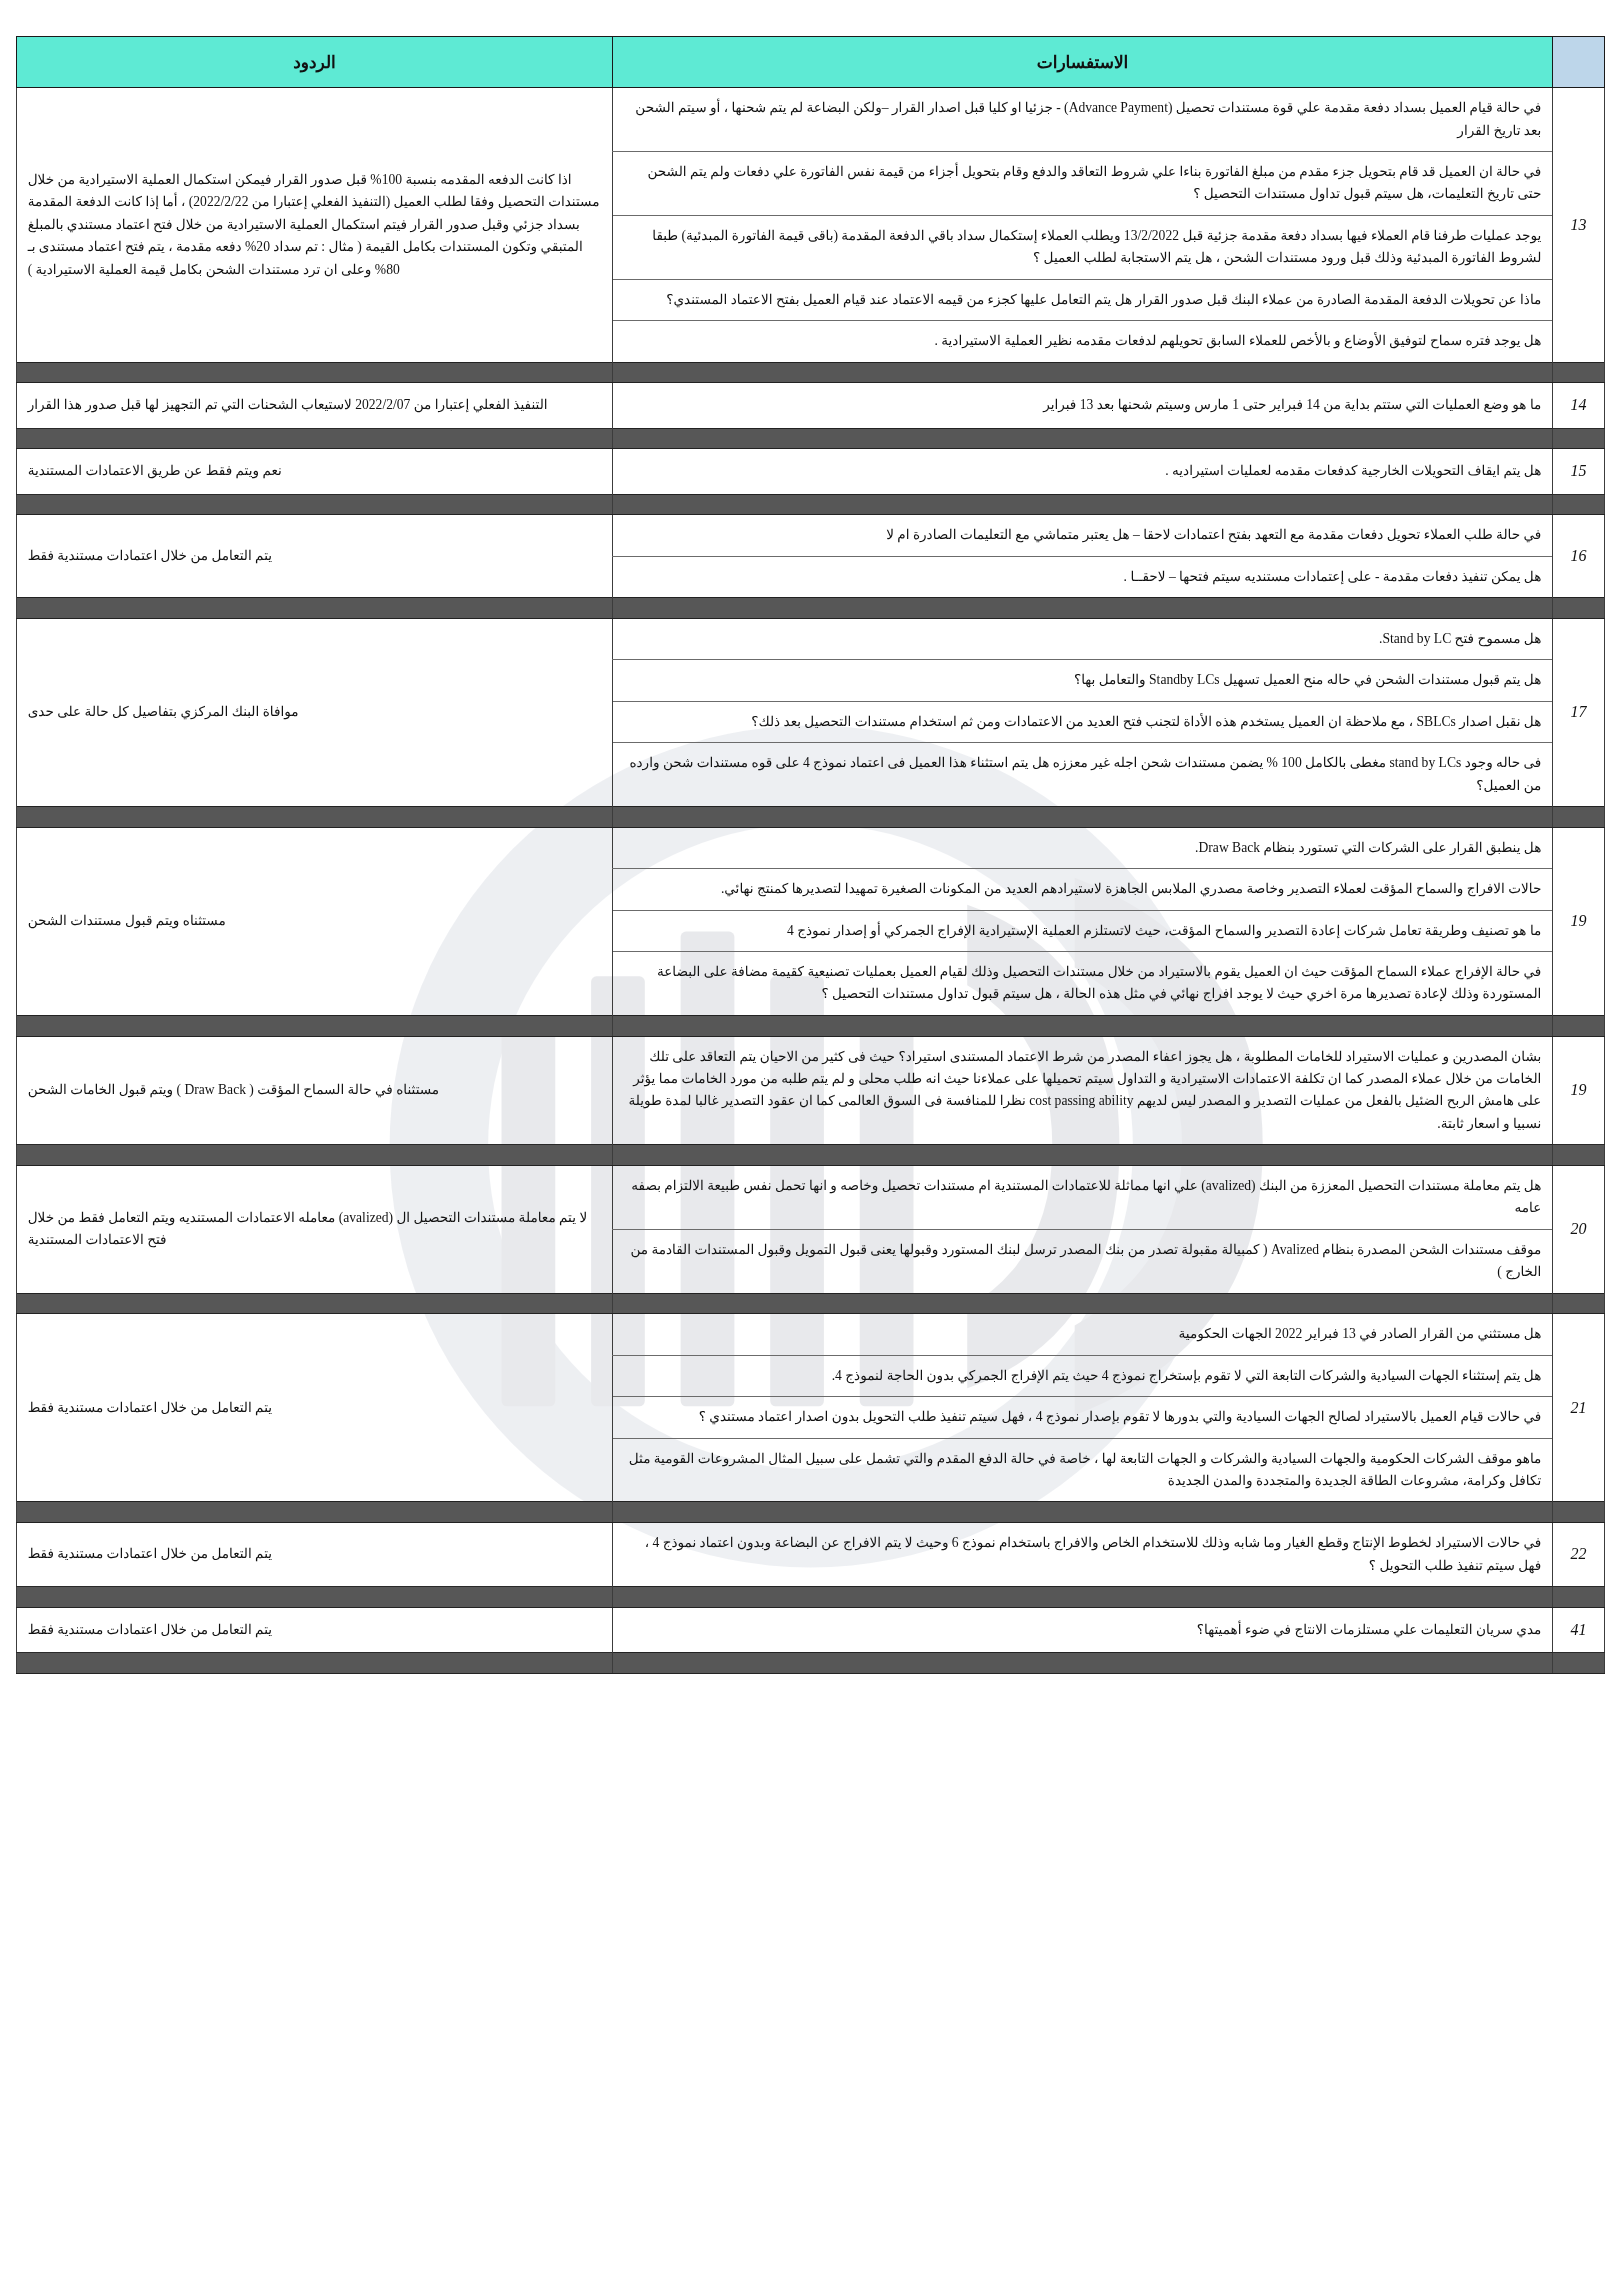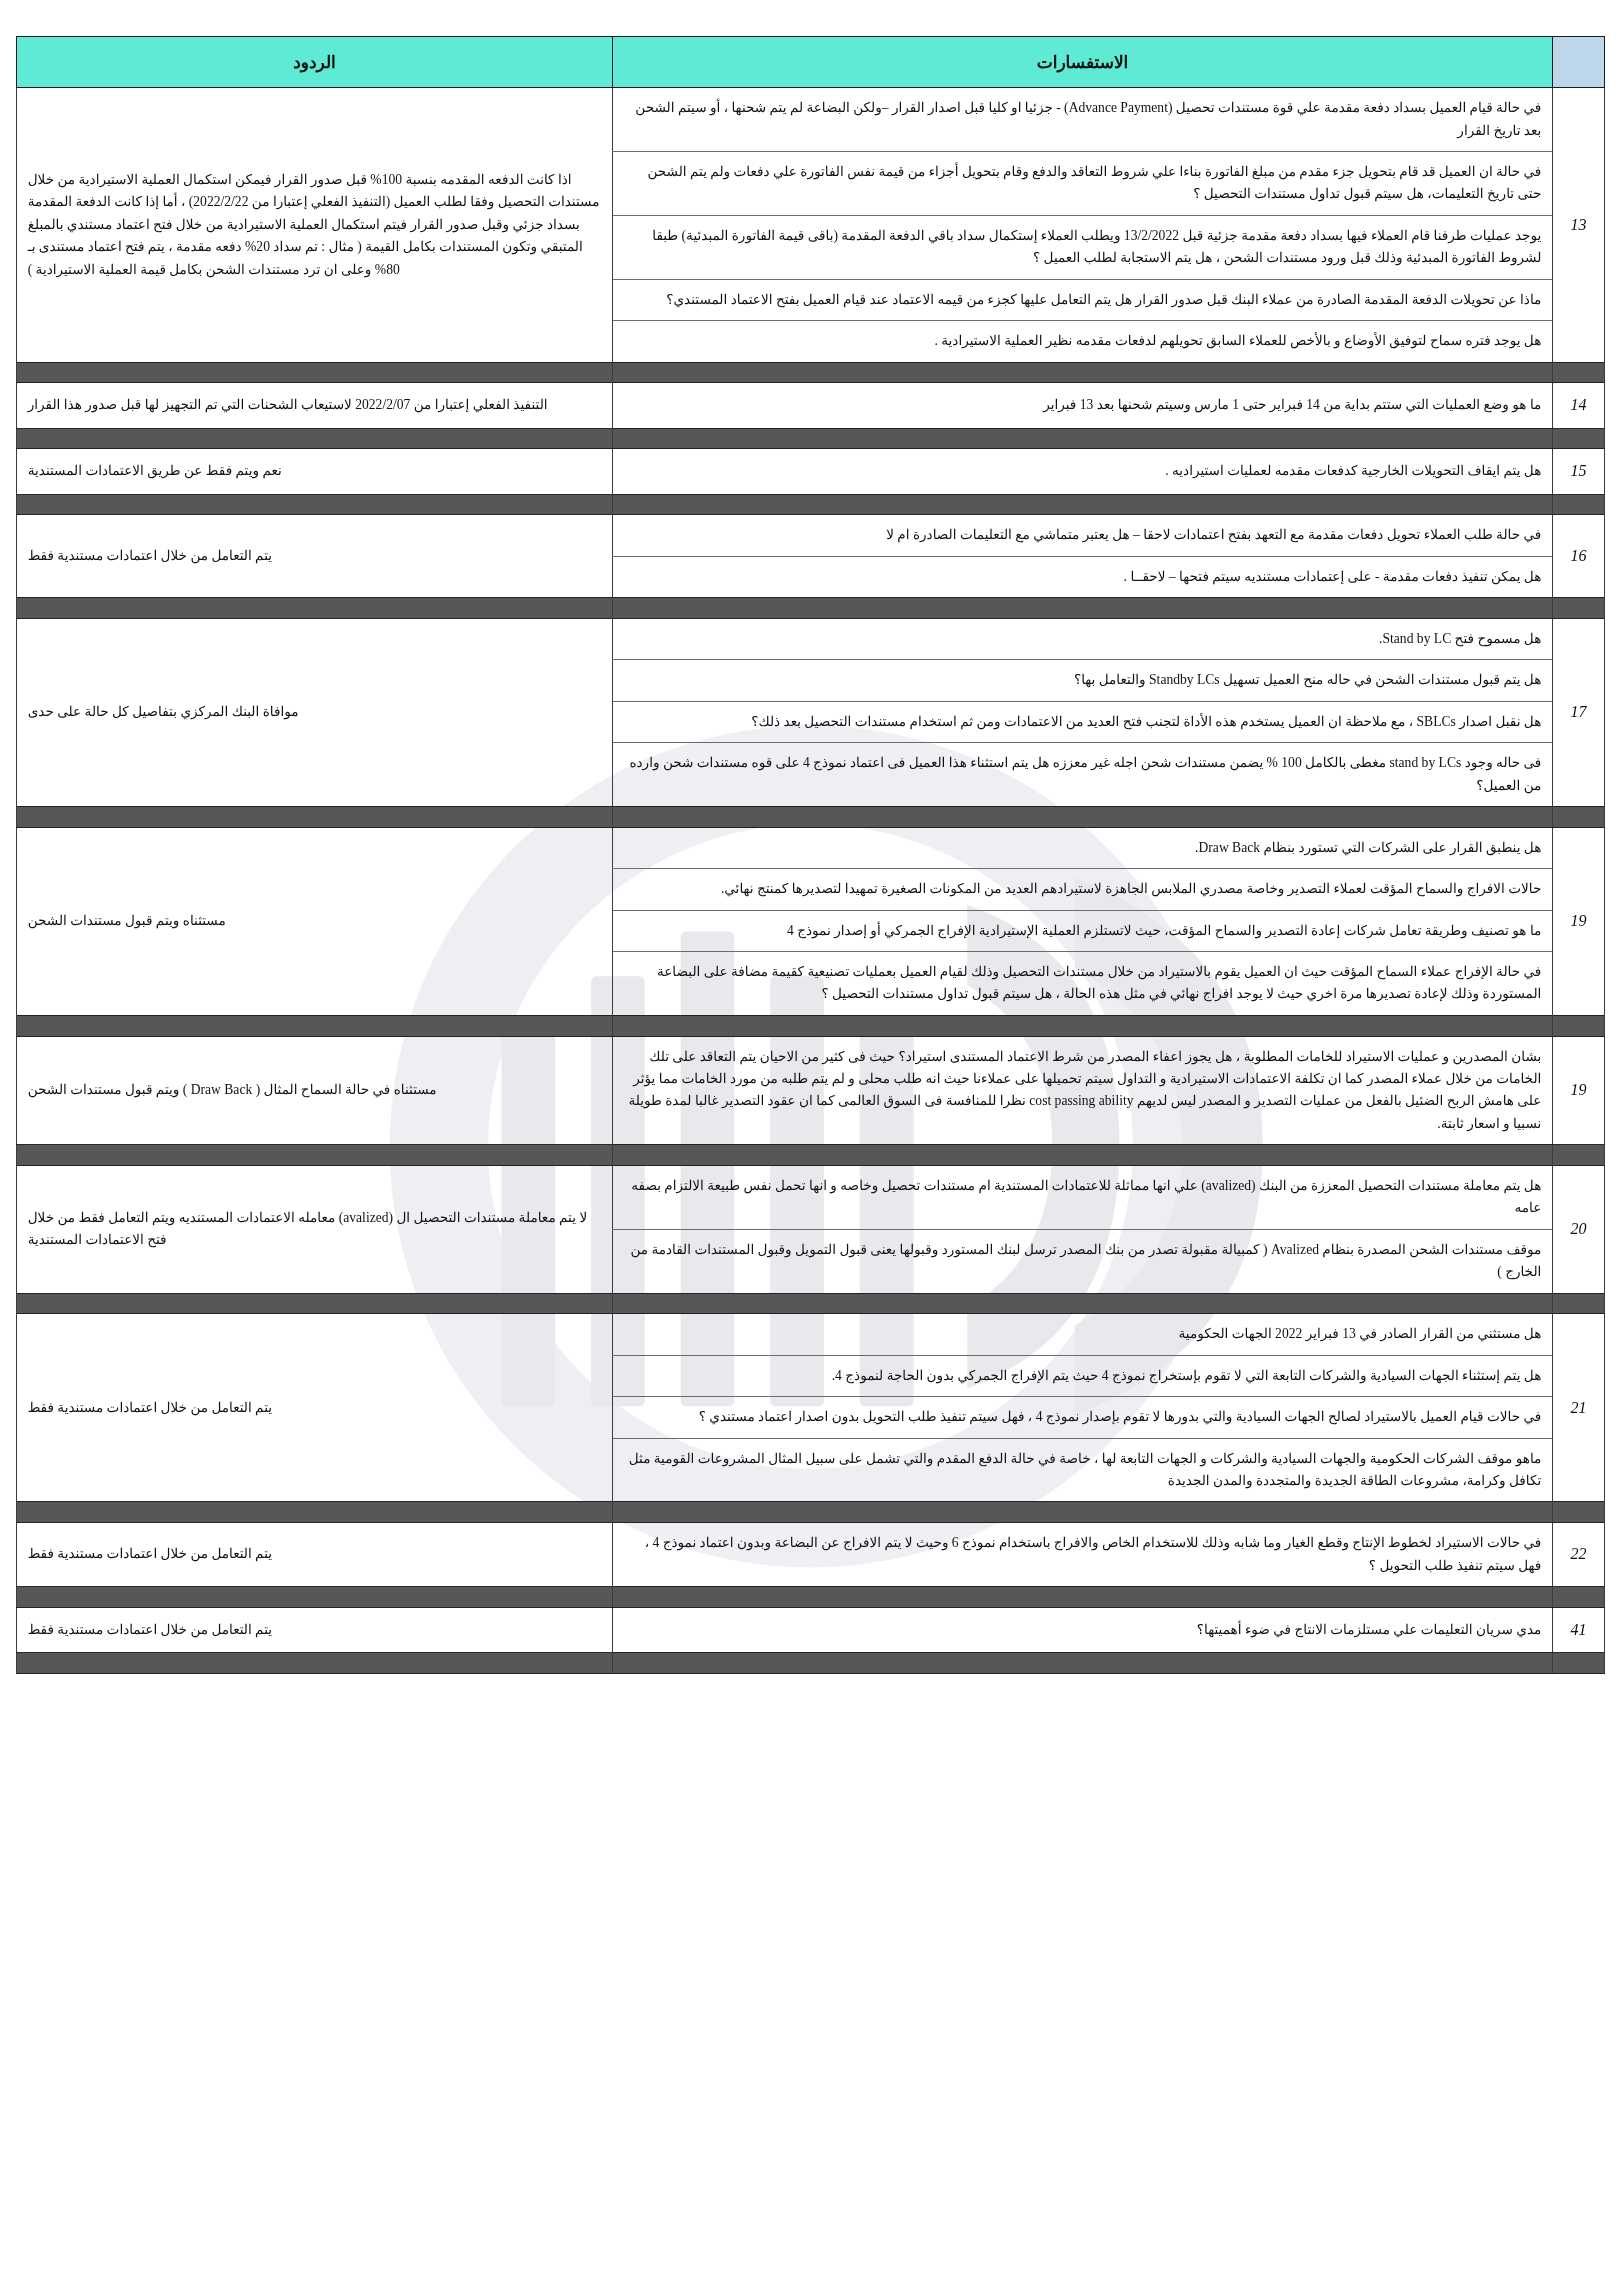--- a/index.html
+++ b/index.html
@@ -289,21 +289,21 @@
             <td class="gap-num"></td>
             <td></td>
             <td></td>
           </tr>
           <tr class="grp-first grp-last">
             <td class="num" rowspan="1">19</td>
             <td class="q last-sub">
               <span class="q-text">بشان المصدرين و عمليات الاستيراد للخامات المطلوبة ، هل يجوز اعفاء المصدر من شرط الاعتماد المستندى استيراد؟ حيث فى كثير من الاحيان يتم التعاقد على تلك الخامات من خلال عملاء المصدر كما ان تكلفة الاعتمادات الاستيرادية و التداول سيتم تحميلها على عملاءنا حيث انه طلب محلى و لم يتم طلبه من مورد الخامات مما يؤثر على هامش الربح الضئيل بالفعل من عمليات التصدير و المصدر ليس لديهم cost passing ability نظرا للمنافسة فى السوق العالمى كما ان عقود التصدير غالبا لمدة طويلة نسبيا و اسعار ثابتة.</span>
             </td>
             <td class="a" rowspan="1">
-              <span class="ans-block">مستثناه في حالة السماح المثال ( Draw Back )  ويتم قبول مستندات الشحن</span>
+              <span class="ans-block">مستثناه في حالة السماح المؤقت ( Draw Back )  ويتم قبول الخامات الشحن</span>
             </td>
           </tr>
           <tr class="sep">
             <td class="gap-num"></td>
             <td></td>
             <td></td>
           </tr>
           <tr class="grp-first">
             <td class="num" rowspan="2">20</td>
             <td class="q">

